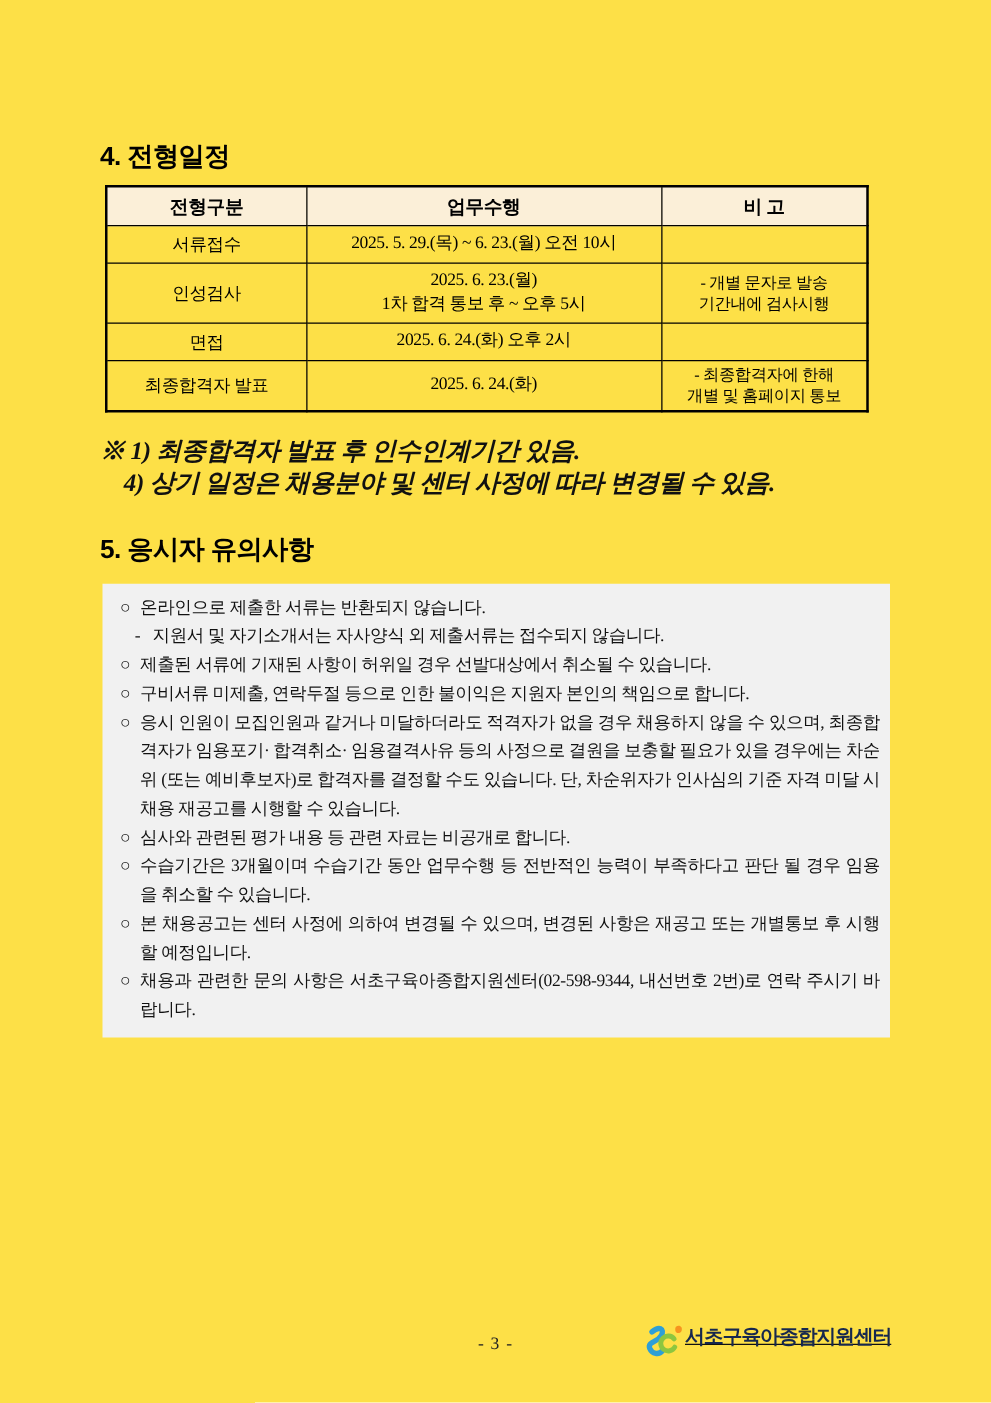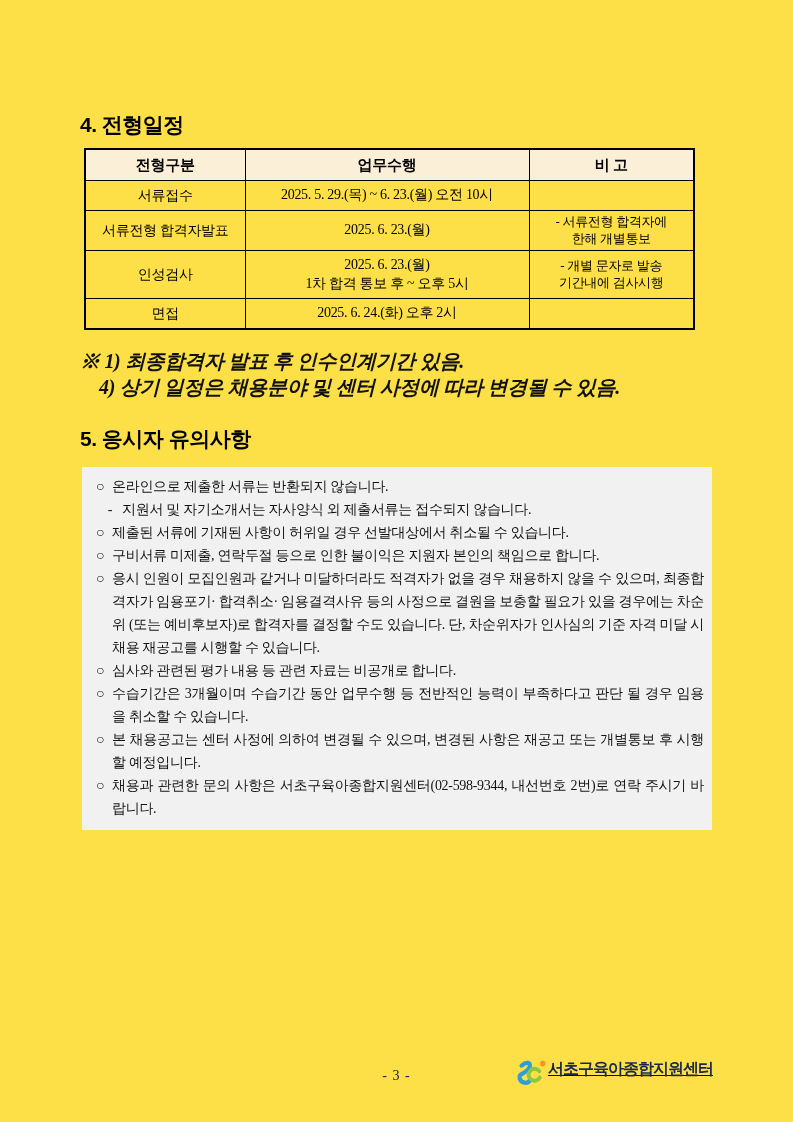--- a/index.html
+++ b/index.html
@@ -102,37 +102,37 @@
         <tr>
       <th>전형구분</th>
       <th>업무수행</th>
       <th>비 고</th>
     </tr>
     <tr class="r-small">
       <td>서류접수</td>
       <td class="sched-cell">2025. 5. 29.(목) ~ 6. 23.(월) 오전 10시</td>
       <td class="note-cell"></td>
     </tr>
-    <tr class="r-mid">
-      <td>서류전형 합격자발표</td>
-      <td class="sched-cell">2025. 6. 23.(월)</td>
-      <td class="note-cell">- 서류전형 합격자에
-한해 개별통보</td>
-    </tr>
     <tr class="r-tall">
       <td>인성검사</td>
       <td class="sched-cell">2025. 6. 23.(월)
 1차 합격 통보 후 ~ 오후 5시</td>
       <td class="note-cell">- 개별 문자로 발송
 기간내에 검사시행</td>
     </tr>
     <tr class="r-small">
       <td>면접</td>
       <td class="sched-cell">2025. 6. 24.(화) 오후 2시</td>
       <td class="note-cell"></td>
+    </tr>
+    <tr class="r-mid">
+      <td>최종합격자 발표</td>
+      <td class="sched-cell">2025. 6. 24.(화)</td>
+      <td class="note-cell">- 최종합격자에 한해
+개별 및 홈페이지 통보</td>
     </tr>
   </tbody>
     </table>
 
   <div class="footnotes">
     <div class="fn1">※ 1) 최종합격자 발표 후 인수인계기간 있음.</div>
     <div class="fn2">4) 상기 일정은 채용분야 및 센터 사정에 따라 변경될 수 있음.</div>
   </div>
 
   <div class="sec-title" id="title-5">5. 응시자 유의사항</div>

